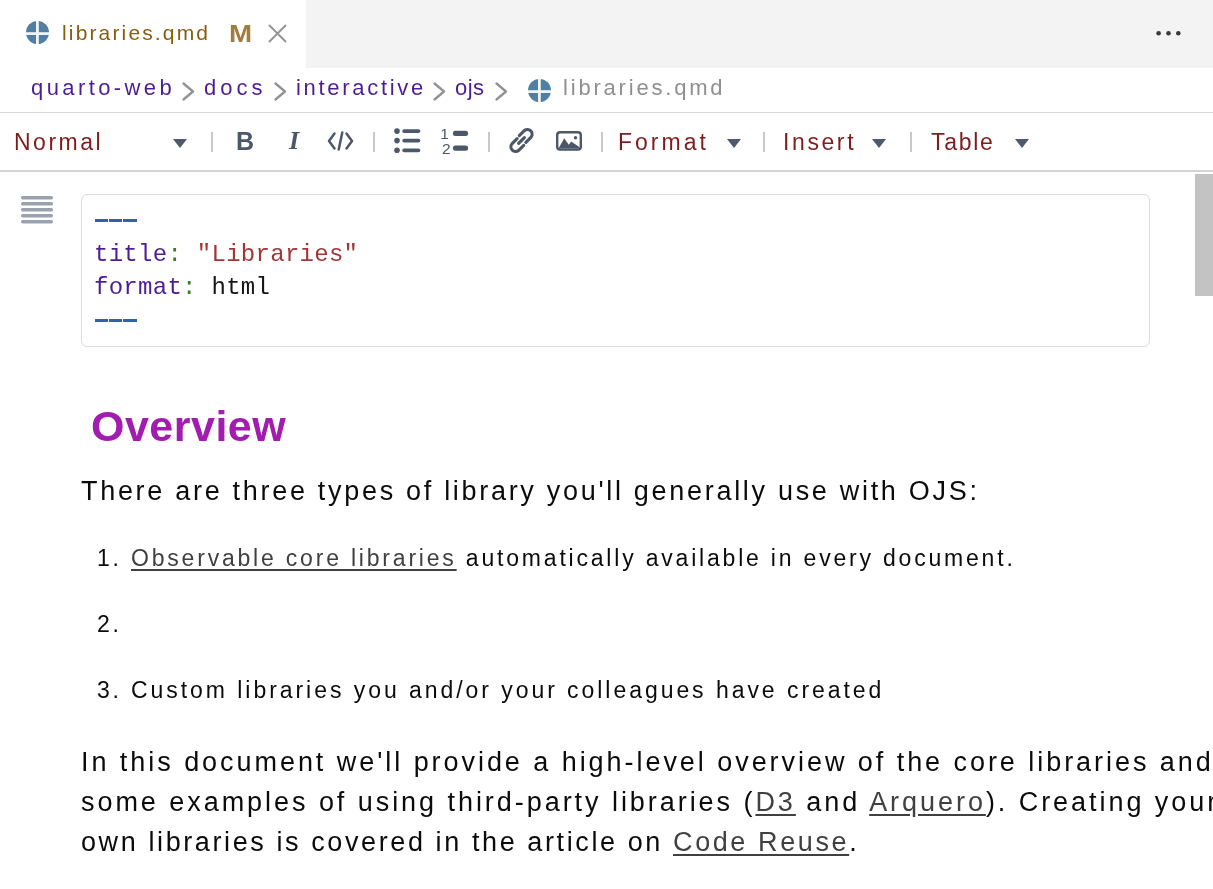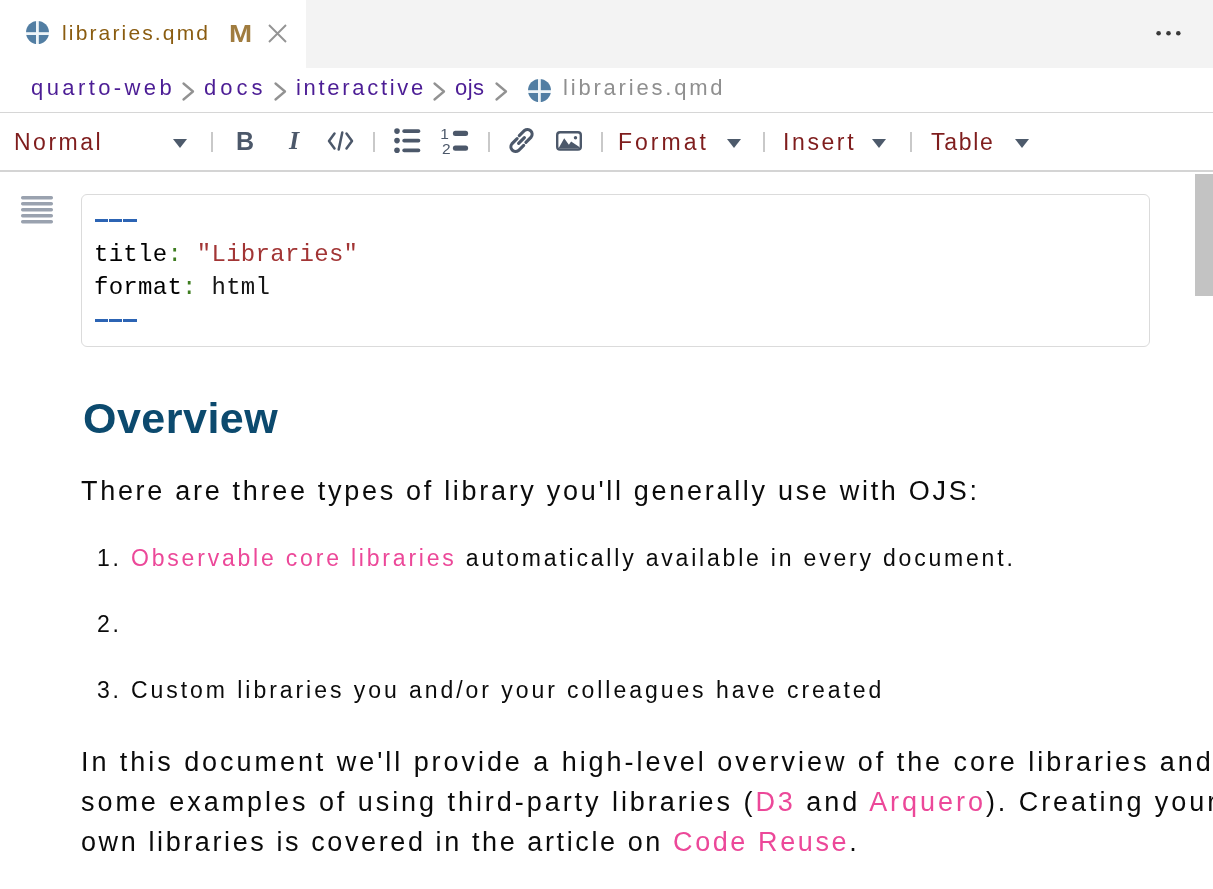--- a/index.html
+++ b/index.html
@@ -18,26 +18,26 @@
   .tb{position:absolute;font-size:23px;letter-spacing:2.5px;color:#7f1d1d;top:129px;white-space:pre}
   .tsep{position:absolute;top:132px;width:1.5px;height:20px;background:#c9c9c9}
   .caret{position:absolute;width:0;height:0;border-left:7px solid transparent;border-right:7px solid transparent;border-top:9px solid #4d5a6b;top:139px}
   .icon{position:absolute}
   
   .content{position:absolute;left:0;top:172px;width:1213px;height:717px;background:#fff}
   .codeblock{position:absolute;left:81px;top:22px;width:1067px;height:151px;border:1px solid #dbdbdb;border-radius:6px;background:#fff}
   .code{position:absolute;left:12px;top:9px;font-family:"Liberation Mono",monospace;font-size:24px;line-height:33.5px;letter-spacing:0.28px;white-space:pre;color:#161616}
   .cd{color:transparent;position:relative}
   .cd i{position:absolute;left:0.5px;top:11.5px;width:42.6px;height:3px;background:repeating-linear-gradient(90deg,#2c64b4 0 13.2px,rgba(255,255,255,0) 13.2px 14.25px)}
-  .ck{color:#000000}
+  .ck{color:#4c1d95}
   .cc{color:#3e7d20}
   .cs{color:#a23535}
-  h1{position:absolute;left:79px;top:220px;margin:4px;font-size:43px;line-height:44px;letter-spacing:0.5px;color:#0c4a6e}
+  h1{position:absolute;left:79px;top:220px;margin:12px;font-size:43px;line-height:44px;letter-spacing:0.5px;color:#a21caf}
   .para{position:absolute;left:81px;font-size:27px;letter-spacing:2.8px;line-height:40px;color:#0b0b0b;white-space:pre}
-  .para a, .li a{color:#ec4899;text-underline-offset:3px}
+  .para a, .li a{color:#404040;text-decoration:underline;text-underline-offset:3px}
   .li{position:absolute;font-size:23px;letter-spacing:2.8px;color:#0b0b0b;white-space:pre}
   .scrollthumb{position:absolute;left:1195px;top:174px;width:18px;height:122px;background:#c3c3c3}
 </style>
 </head>
 <body>
 
   <div class="tabbar"></div>
   <div class="tab"></div>
   <svg class="icon" style="left:26px;top:21px" width="23" height="23" viewBox="0 0 23 23">
     <circle cx="11.5" cy="11.5" r="11.5" fill="#527ea3"></circle>

